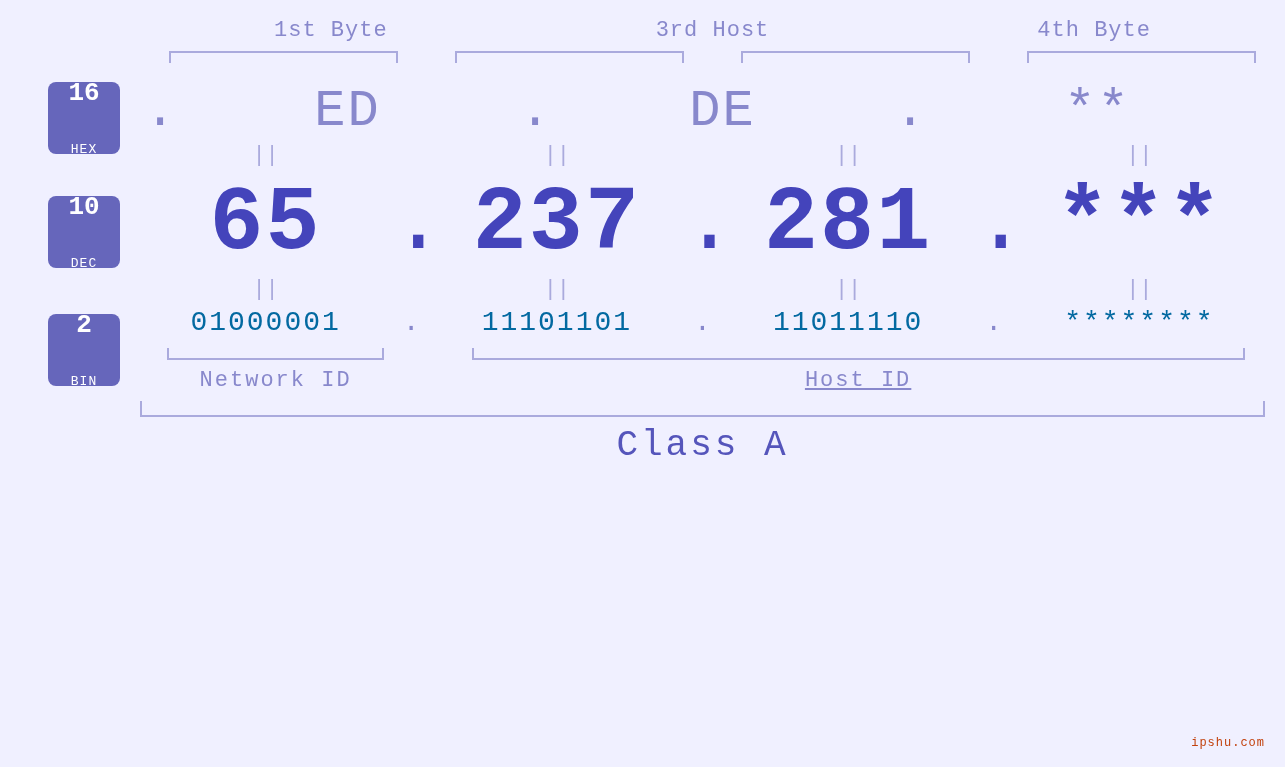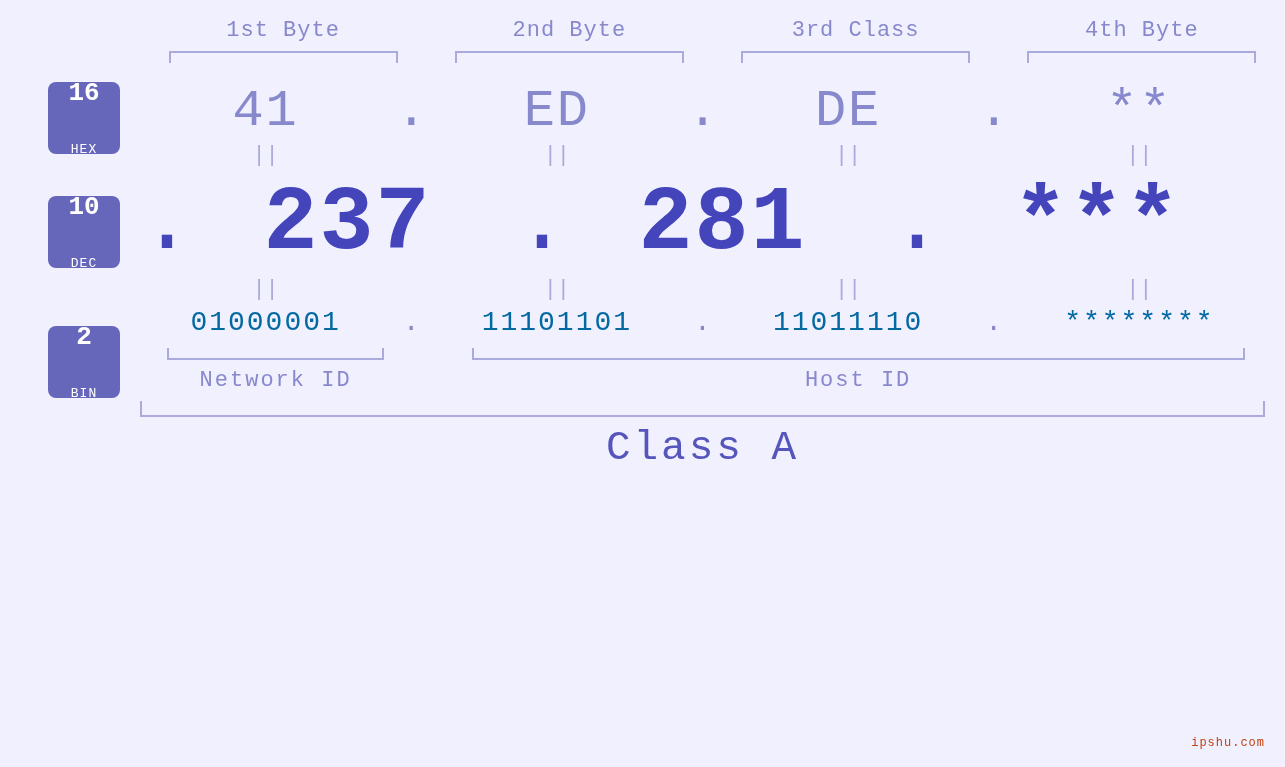--- a/index.html
+++ b/index.html
@@ -215,43 +215,42 @@
       border-bottom: 2px solid #aaaadd;
       border-left: 2px solid #aaaadd;
       border-right: 2px solid #aaaadd;
       margin: 0 8px;
     }
 
     
     .class-row {
       margin-top: 10px;
       color: #5555bb;
-      font-size: 41px;
+      font-size: 36px;
       letter-spacing: 3px;
     }
 
     
     .watermark {
       position: absolute;
       bottom: 12px;
       right: 20px;
       color: #c2410c;
       font-size: 12px;
       letter-spacing: 1px;
     }
   </style>
 </head>
 <body>
 
 <div class="container">
 
   <div class="byte-headers">
     <div class="byte-header">1st Byte</div>
-    <div class="byte-header">2nd Byte</div>
-    <div class="byte-header">3rd Class</div>
+    <div class="byte-header">3rd Host</div>
     <div class="byte-header">4th Byte</div>
   </div>
 
   <div class="brackets-row">
     <div class="bracket-cell">
       <div class="bracket-line"></div>
     </div>
     <div class="bracket-cell">
       <div class="bracket-line"></div>
     </div>
@@ -263,36 +262,33 @@
     </div>
   </div>
 
   <div style="display:flex; width:100%; flex:1; flex-direction:row; align-items:flex-start; padding-top:5px;">
 
     <div class="base-labels">
       <div class="base-badge" style="margin-bottom: 42px;">
         <span class="base-number">16</span>
         <span class="base-name">HEX</span>
       </div>
-      <div class="base-badge" style="margin-bottom: 58px;">
+      <div class="base-badge" style="margin-bottom: 46px;">
         <span class="base-number">10</span>
         <span class="base-name">DEC</span>
       </div>
       <div class="base-badge">
         <span class="base-number">2</span>
         <span class="base-name">BIN</span>
       </div>
     </div>
 
     <div style="flex:1; display:flex; flex-direction:column; justify-content:flex-start; padding-right:20px;">
 
       <div class="data-row hex-row" style="margin-top:10px;">
-        <div class="data-cell">
-          <span class="val">41</span>
-        </div>
         <div class="dot-sep">.</div>
         <div class="data-cell">
           <span class="val">ED</span>
         </div>
         <div class="dot-sep">.</div>
         <div class="data-cell">
           <span class="val">DE</span>
         </div>
         <div class="dot-sep">.</div>
         <div class="data-cell">
@@ -304,20 +300,23 @@
         <div class="eq-cell">||</div>
         <div class="eq-sep"></div>
         <div class="eq-cell">||</div>
         <div class="eq-sep"></div>
         <div class="eq-cell">||</div>
         <div class="eq-sep"></div>
         <div class="eq-cell">||</div>
       </div>
 
       <div class="data-row dec-row" style="margin-top:4px;">
+        <div class="data-cell">
+          <span class="val">65</span>
+        </div>
         <div class="dot-sep" style="font-size:90px; color:#4444bb;">.</div>
         <div class="data-cell">
           <span class="val">237</span>
         </div>
         <div class="dot-sep" style="font-size:90px; color:#4444bb;">.</div>
         <div class="data-cell">
           <span class="val">281</span>
         </div>
         <div class="dot-sep" style="font-size:90px; color:#4444bb;">.</div>
         <div class="data-cell">
@@ -359,21 +358,21 @@
         </div>
         <div style="width:40px;"></div>
         <div class="bottom-bracket-cell" style="flex:3;">
           <div class="bottom-bracket-line" style="width:95%;"></div>
         </div>
       </div>
 
       <div class="id-labels-row" style="padding-left:0; margin-top:4px;">
         <div class="id-label-cell">Network ID</div>
         <div style="width:40px;"></div>
-        <div class="id-label-cell" style="flex:3;">Host ID</div>
+        <div class="id-label-cell" style="flex:3;text-decoration:underline;">Host ID</div>
       </div>
 
       <div class="big-bracket-row" style="padding-left:0; margin-top:8px;">
         <div class="big-bracket-line" style="margin:0;"></div>
       </div>
 
       <div style="text-align:center; margin-top:8px;">
         <span class="class-row">Class A</span>
       </div>
 

